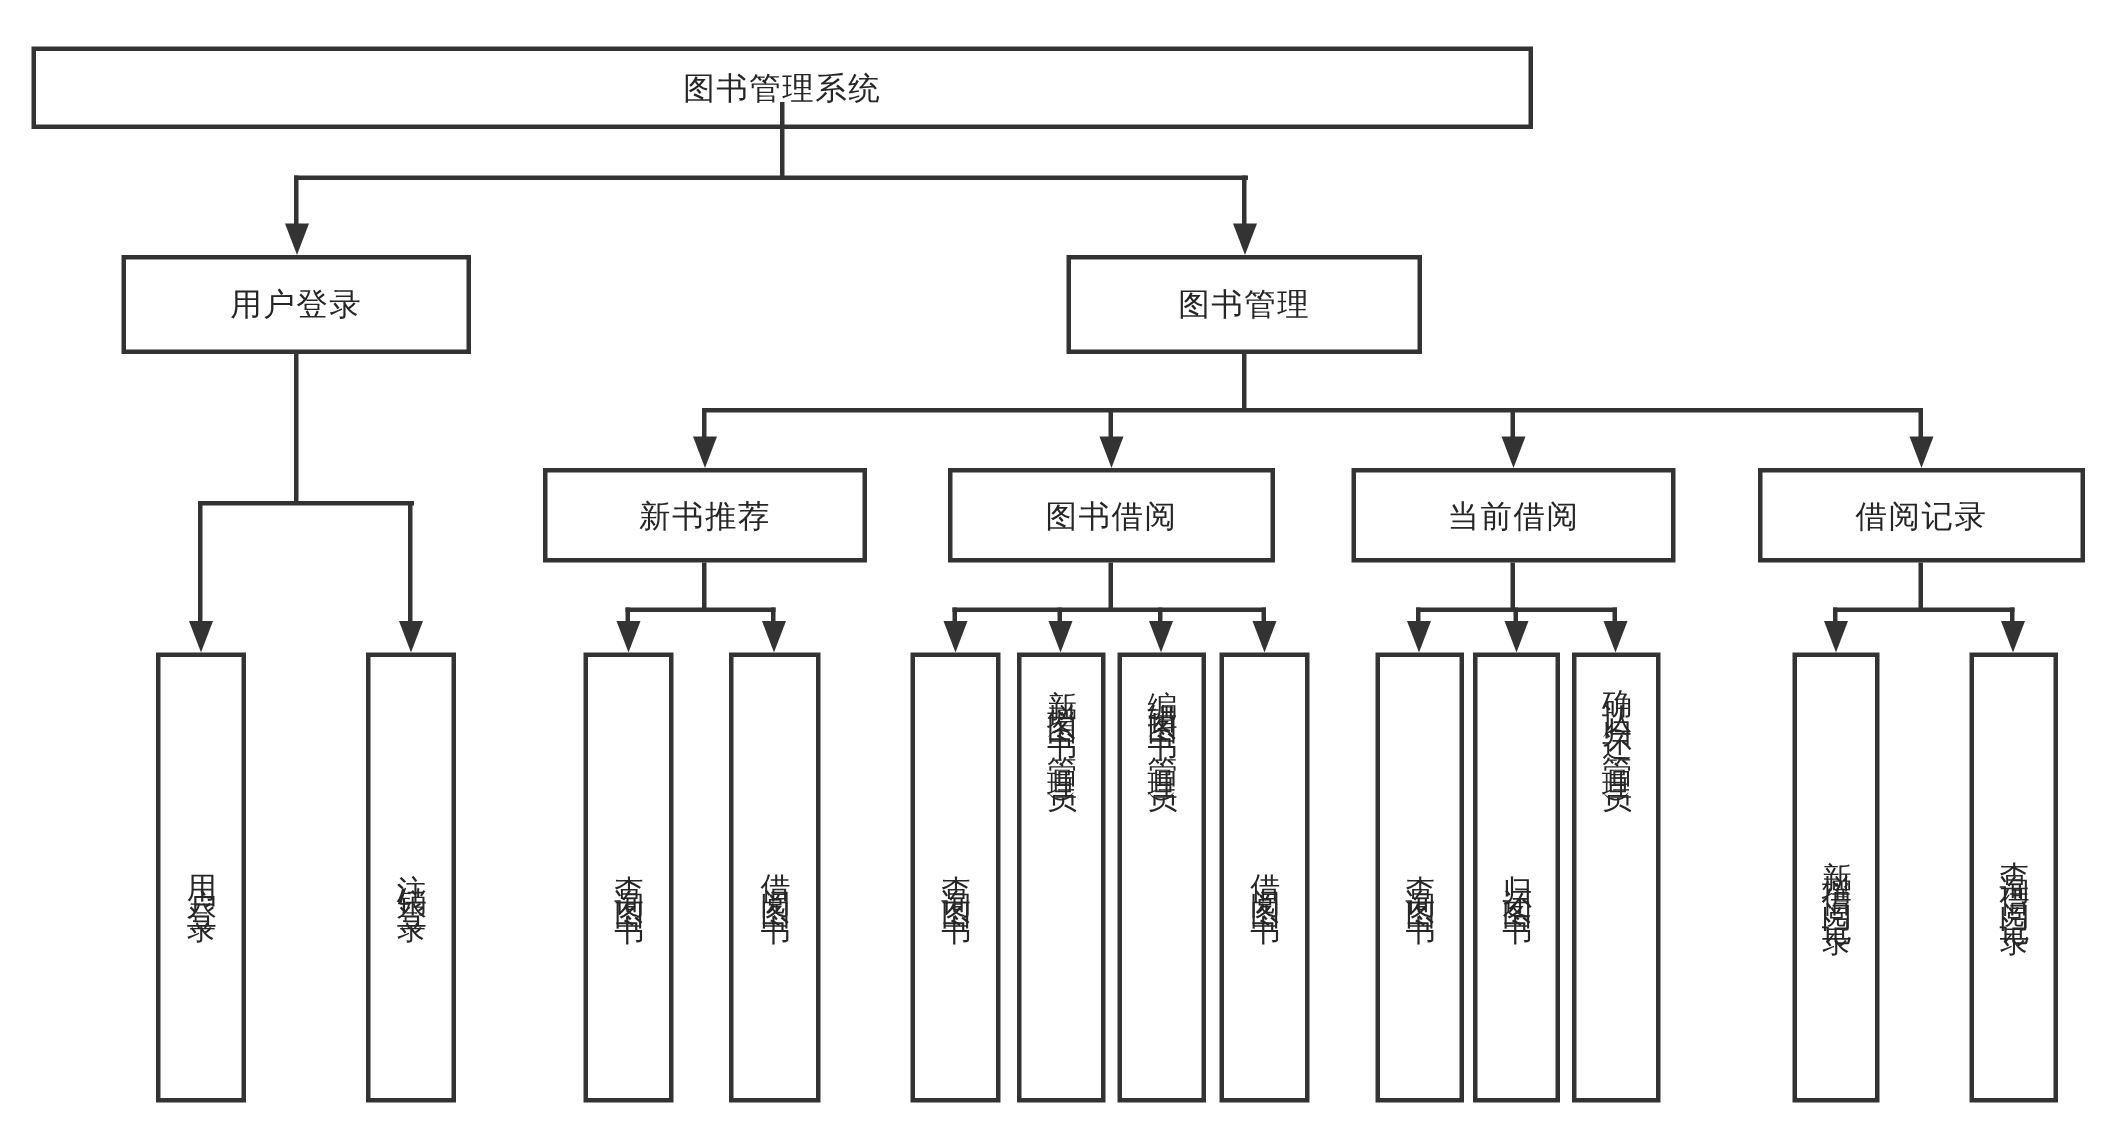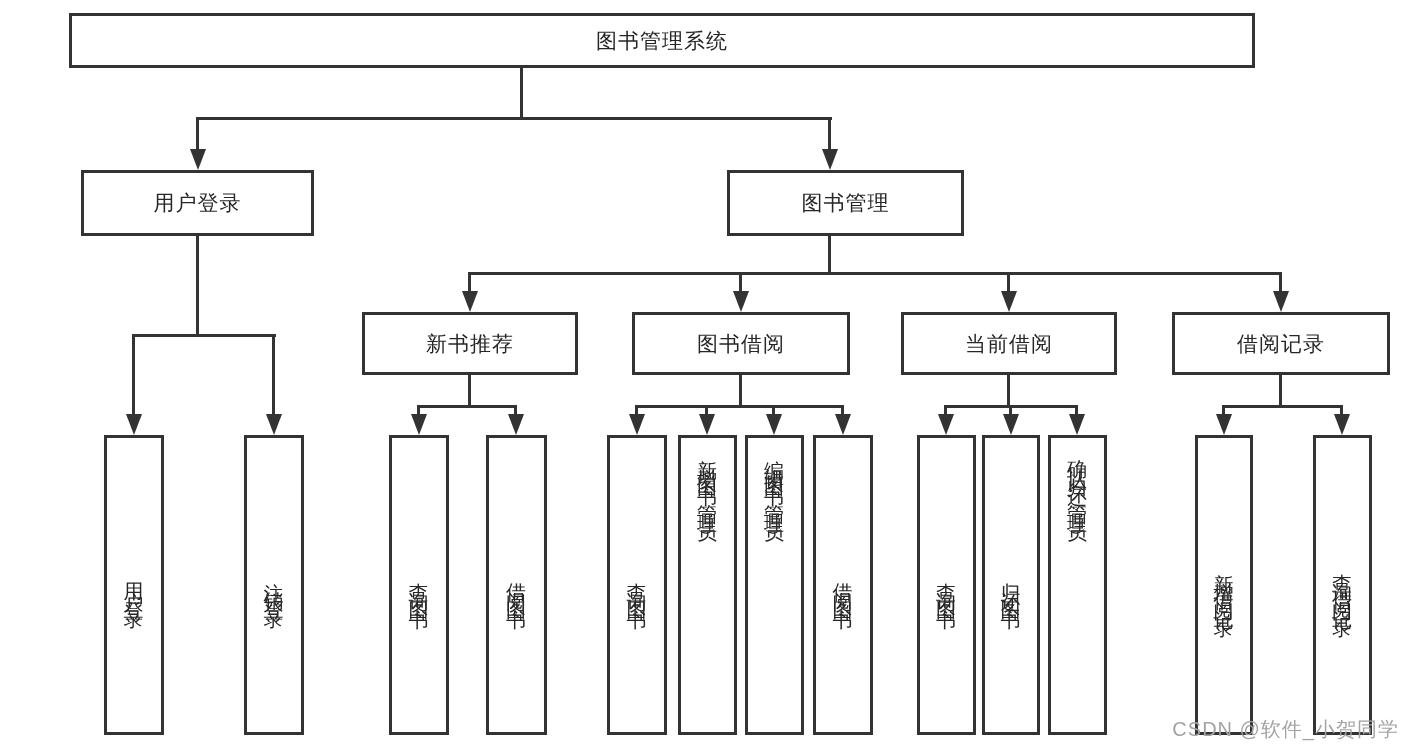--- a/index.html
+++ b/index.html
@@ -33,35 +33,35 @@
   .watermark{
     position:absolute;top:716px;right:6px;font-size:20px;
     color:var(--watermark);letter-spacing:1px;z-index:5;
   }
 </style>
 </head>
 <body>
 
 <div class="canvas">
 
-  <div class="box" style="left:21px;top:13px;width:1186px;height:55px;margin-left:48px;">
+  <div class="box" style="left:21px;top:31px;width:1001px;height:55px;">
     <span>图书管理系统</span>
   </div>
 
   <div class="vl" style="left:520px;top:68px;height:50px;"></div>
   <div class="hl" style="left:196px;top:117px;width:636px;"></div>
   <div class="vl" style="left:196px;top:117px;height:34px;"></div>
   <div class="arrow" style="left:190px;top:149px;"></div>
   <div class="vl" style="left:828px;top:117px;height:34px;"></div>
   <div class="arrow" style="left:822px;top:149px;"></div>
 
   <div class="box" style="left:81px;top:170px;width:233px;height:66px;">
     <span>用户登录</span>
   </div>
-  <div class="box" style="left:711px;top:170px;width:237px;height:66px;margin-left:16px;">
+  <div class="box" style="left:711px;top:170px;width:237px;height:66px;">
     <span>图书管理</span>
   </div>
 
   <div class="vl" style="left:196px;top:236px;height:100px;"></div>
   <div class="hl" style="left:132px;top:334px;width:144px;"></div>
   <div class="vl" style="left:132px;top:334px;height:82px;"></div>
   <div class="arrow" style="left:126px;top:414px;"></div>
   <div class="vl" style="left:272px;top:334px;height:82px;"></div>
   <div class="arrow" style="left:266px;top:414px;"></div>
 
@@ -160,15 +160,14 @@
     <span class="leaf-label">确认归还（管理员）</span>
   </div>
 
   <div class="box" style="left:1195px;top:435px;width:58px;height:300px;">
     <span class="leaf-label">新增借阅记录</span>
   </div>
   <div class="box" style="left:1313px;top:435px;width:59px;height:300px;">
     <span class="leaf-label">查询借阅记录</span>
   </div>
 
-  <div class="watermark">CSDN @软件_小贺同学</div>
 
 </div>
 
 </body></html>

